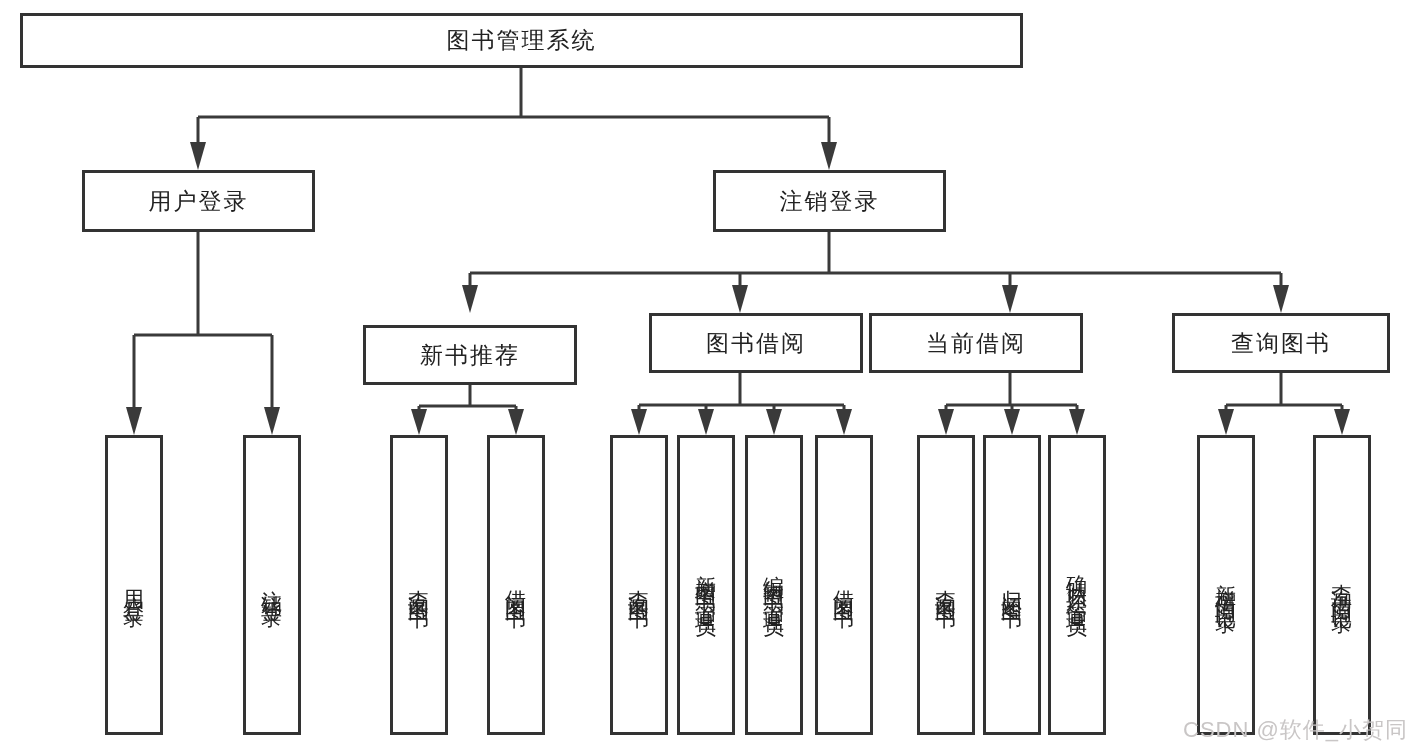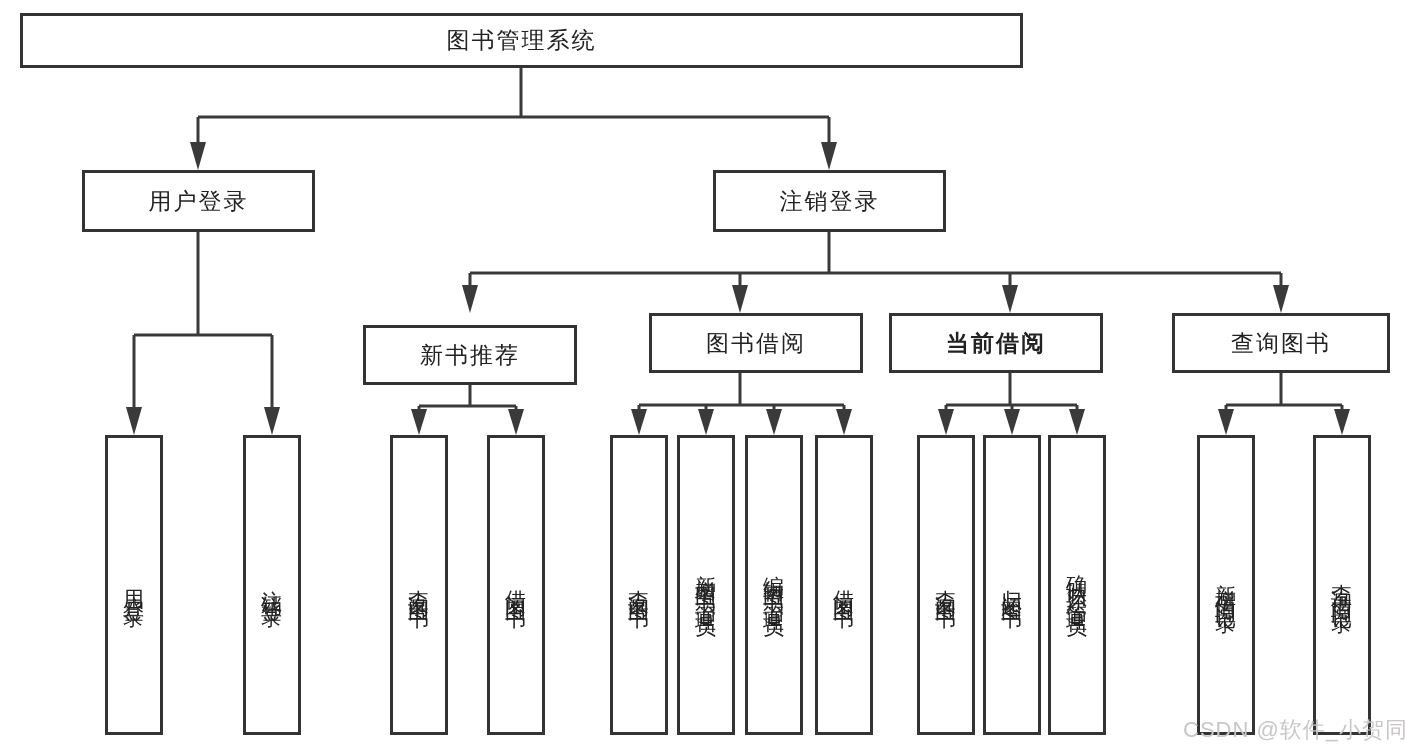--- a/index.html
+++ b/index.html
@@ -115,21 +115,21 @@
     </g>
   </svg>
 
   <div class="node" style="left:20px; top:13px; width:1003px; height:55px;">图书管理系统</div>
 
   <div class="node" style="left:82px; top:170px; width:233px; height:62px;">用户登录</div>
   <div class="node" style="left:713px; top:170px; width:233px; height:62px;">注销登录</div>
 
   <div class="node" style="left:363px; top:325px; width:214px; height:60px;">新书推荐</div>
   <div class="node" style="left:633px; top:313px; width:214px; height:60px;margin-left:16px;">图书借阅</div>
-  <div class="node" style="left:889px; top:313px; width:214px; height:60px;font-weight:bold;">当前借阅</div>
+  <div class="node" style="left:869px; top:313px; width:214px; height:60px;">当前借阅</div>
   <div class="node" style="left:1172px; top:313px; width:218px; height:60px;">查询图书</div>
 
   <div class="node v" style="left:105px; top:435px; width:58px; height:300px;">
     <span class="vtext">用户登录</span>
   </div>
   <div class="node v" style="left:243px; top:435px; width:58px; height:300px;">
     <span class="vtext">注销登录</span>
   </div>
 
   <div class="node v" style="left:390px; top:435px; width:58px; height:300px;">

